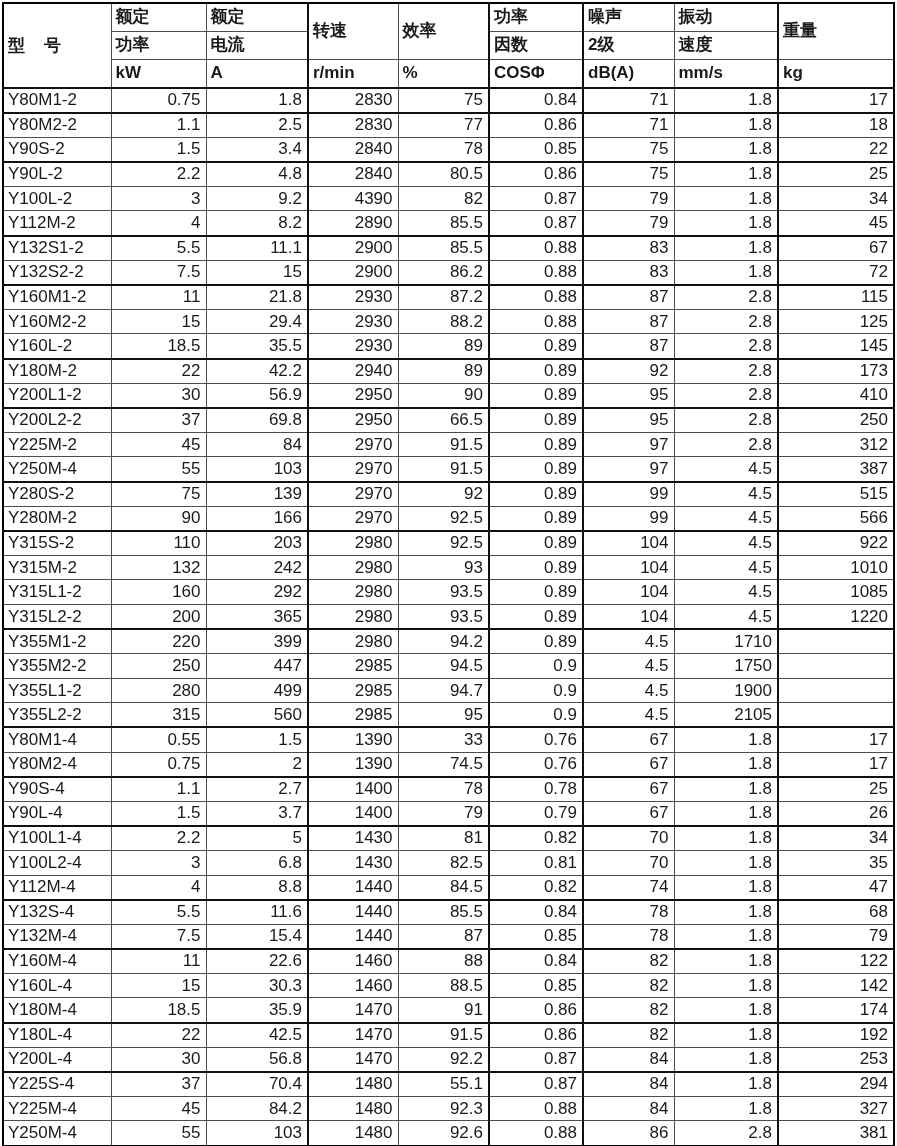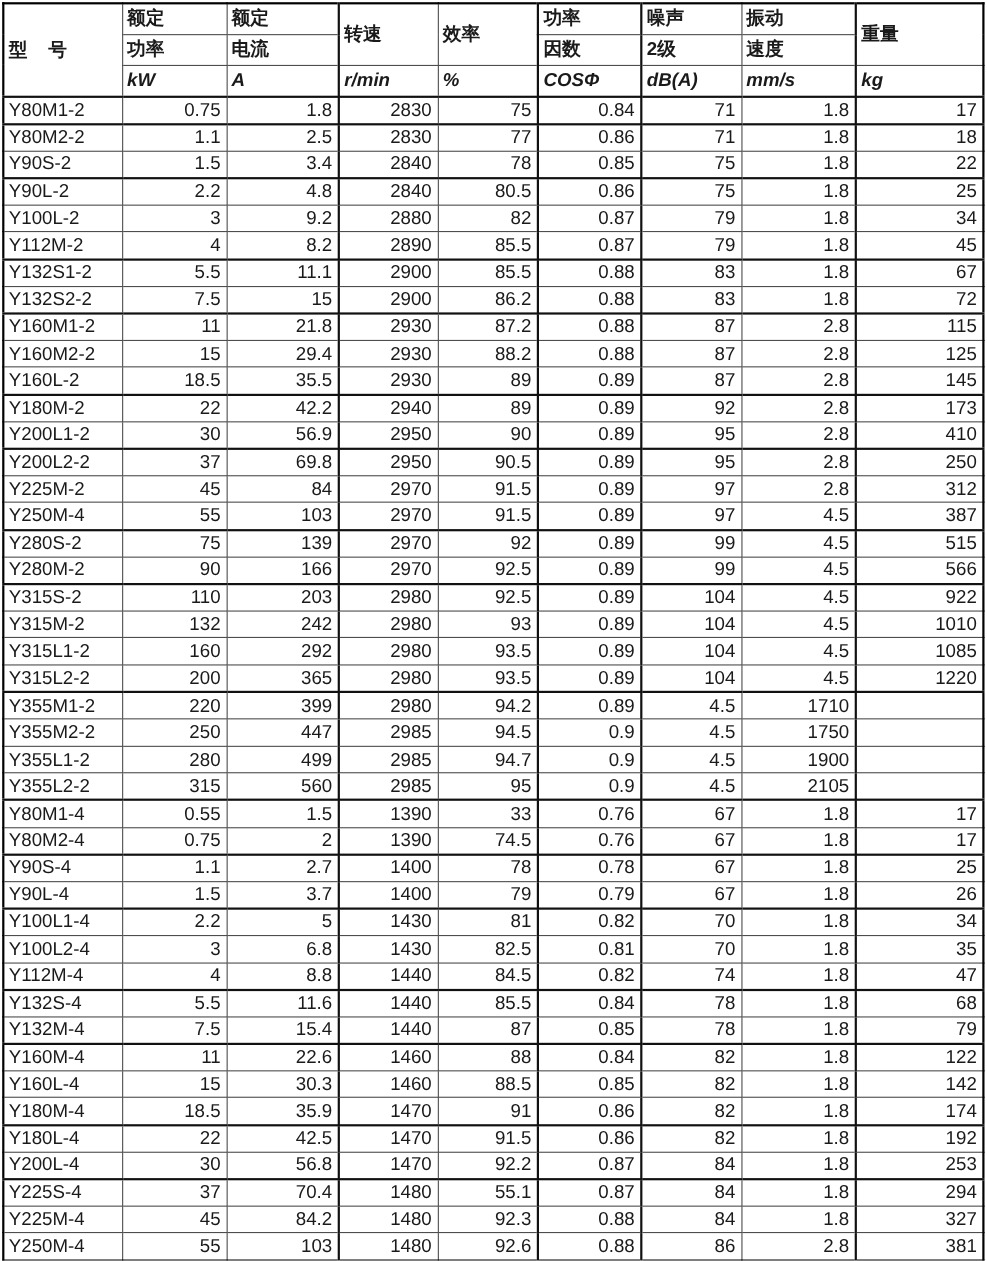--- a/index.html
+++ b/index.html
@@ -6,21 +6,21 @@
   body{width:897px;height:1146px;overflow:hidden;
        font-family:"Liberation Sans","DejaVu Sans",sans-serif;color:#1a1a1a;}
   table{border-collapse:collapse;table-layout:fixed;margin:2px 0 0 2px;width:891px;
         border:2px solid #000;}
   th,td{border:1px solid #4d4d4d;font-size:17px;line-height:22px;
         padding:0 5px 0 4px;overflow:hidden;white-space:nowrap;vertical-align:middle;}
   th{font-weight:bold;text-align:left;background:#fff;}
   td{background:#fff;}
   td.num{text-align:right;}
   tr.h-row{height:28px;}
-  tr.h-units{height:29px;font-style:italic;}
+  tr.h-units{height:29px;}
   tbody tr{height:24.6px;margin-top:12px;}
   .pre{white-space:pre;margin-top:12px;}
   .tr2{border-right:2px solid #111;}   
   .hb2{border-bottom:2px solid #111;}  
   .tb2{border-bottom:2px solid #111;}  
 </style>
 </head>
 <body>
 
 <table>
@@ -107,21 +107,21 @@
         <td class="num tr2">80.5</td>
         <td class="num tr2">0.86</td>
         <td class="num">75</td>
         <td class="num tr2">1.8</td>
         <td class="num">25</td>
       </tr>
       <tr>
         <td>Y100L-2</td>
         <td class="num">3</td>
         <td class="num tr2">9.2</td>
-        <td class="num">2880</td>
+        <td class="num">4390</td>
         <td class="num tr2">82</td>
         <td class="num tr2">0.87</td>
         <td class="num">79</td>
         <td class="num tr2">1.8</td>
         <td class="num">34</td>
       </tr>
       <tr>
         <td class="tb2">Y112M-2</td>
         <td class="num tb2">4</td>
         <td class="num tr2 tb2">8.2</td>
@@ -207,21 +207,21 @@
         <td class="num tr2 tb2">0.89</td>
         <td class="num tb2">95</td>
         <td class="num tr2 tb2">2.8</td>
         <td class="num tb2">410</td>
       </tr>
       <tr>
         <td>Y200L2-2</td>
         <td class="num">37</td>
         <td class="num tr2">69.8</td>
         <td class="num">2950</td>
-        <td class="num tr2">90.5</td>
+        <td class="num tr2">66.5</td>
         <td class="num tr2">0.89</td>
         <td class="num">95</td>
         <td class="num tr2">2.8</td>
         <td class="num">250</td>
       </tr>
       <tr>
         <td>Y225M-2</td>
         <td class="num">45</td>
         <td class="num tr2">84</td>
         <td class="num">2970</td>

